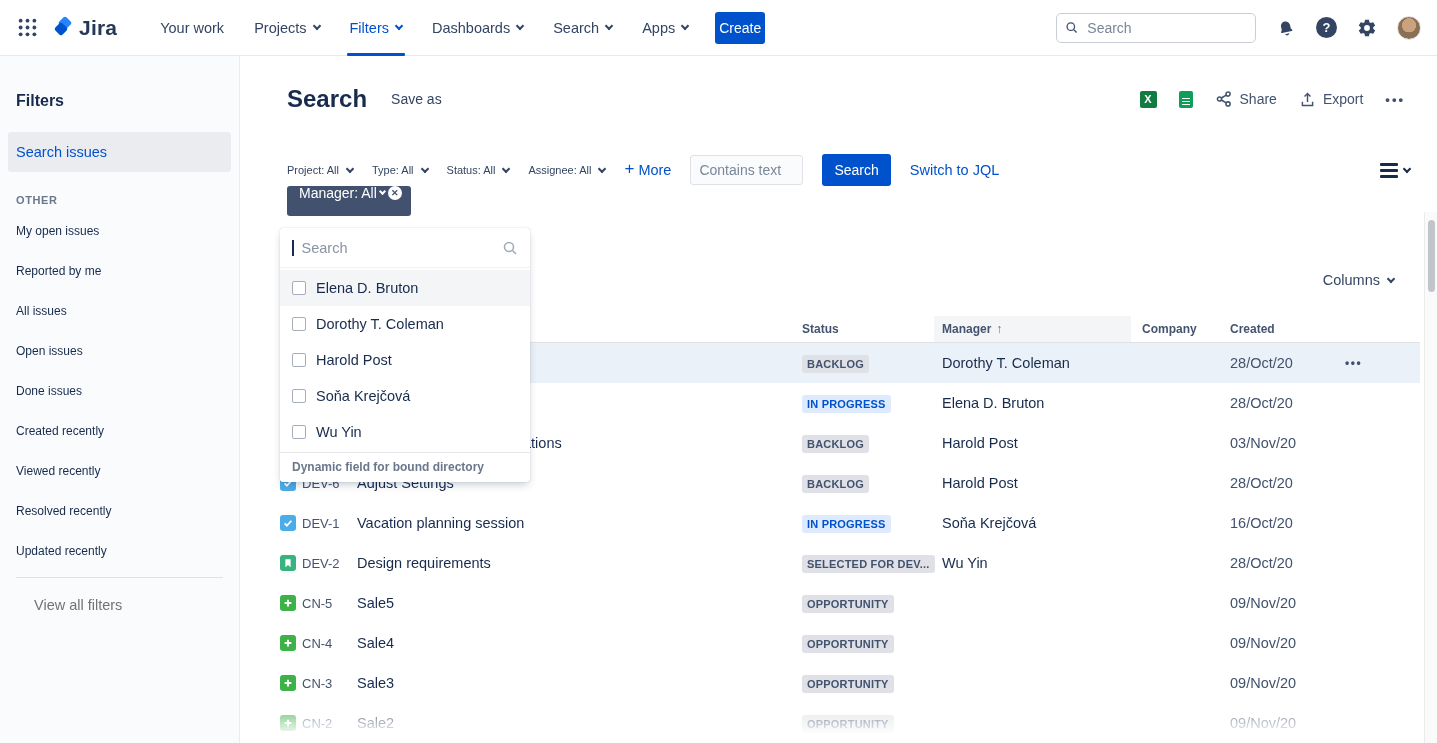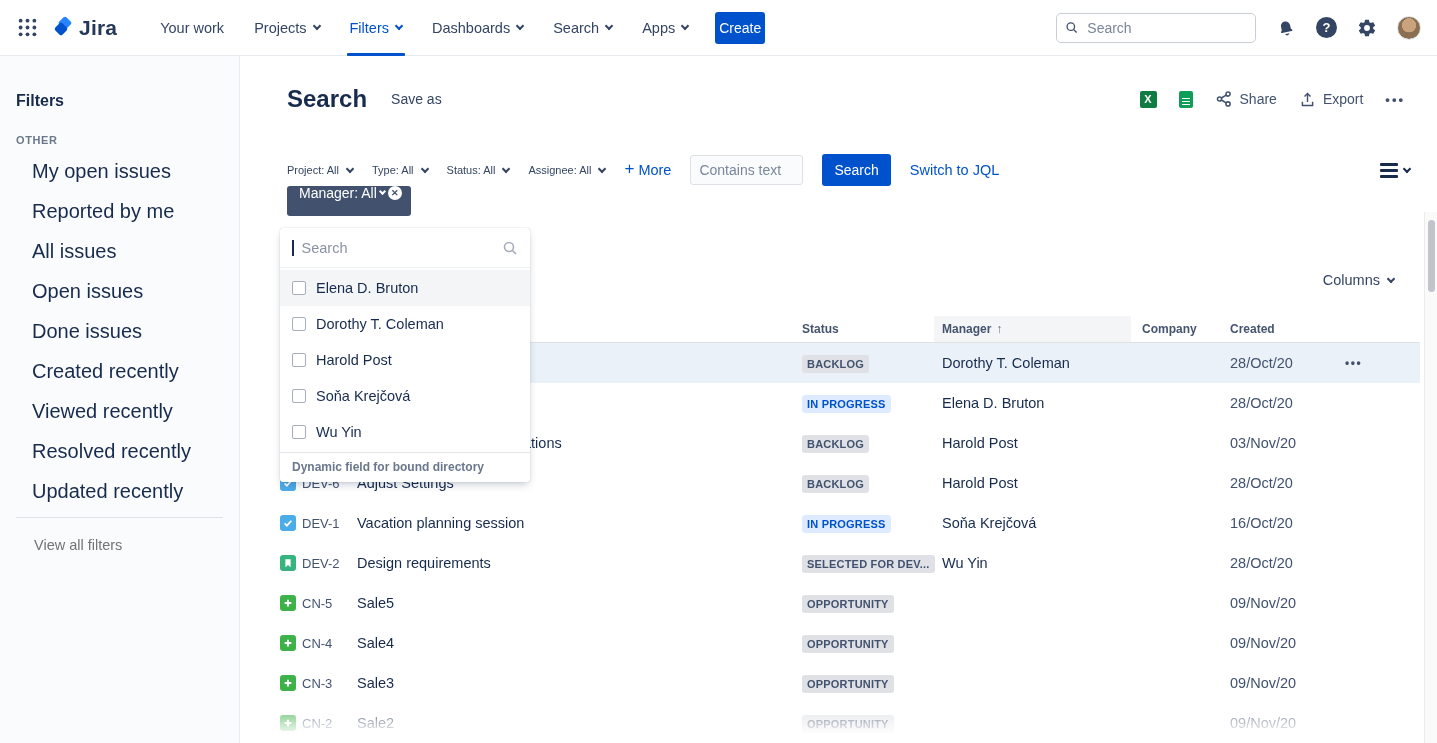--- a/index.html
+++ b/index.html
@@ -36,21 +36,21 @@
 
   
   .app-body { display:flex; height:687px; }
   .sidebar { width:240px; flex:none; background:#FAFBFC; border-right:1px solid #EBECF0; padding-top:36px; }
   .sb-title { font-size:16px; font-weight:700; color:#172B4D; padding:0 16px; height:20px; }
   .sb-selected { margin:20px 8px 0; height:40px; background:#EBECF0; border-radius:3px;
                  display:flex; align-items:center; padding:0 8px; color:#0052CC; font-size:14.5px; cursor:pointer; }
   .sb-section { margin-top:22px; padding:0 16px; font-size:11px; font-weight:700; color:#6B778C;
                 letter-spacing:.6px; height:13px; }
   .sb-list { margin-top:4px; }
-  .sb-item { height:40px; display:flex; align-items:center; padding:0 32px; font-size:20px;
+  .sb-item { height:40px; display:flex; align-items:center; padding:0 16px; font-size:12px;
              color:#172B4D; cursor:pointer; }
   .sb-divider { height:1px; background:#DFE1E6; margin:6px 16px; }
   .sb-footer { height:40px; display:flex; align-items:center; padding:0 34px; font-size:14.5px;
                color:#737373; cursor:pointer; margin-top:7px; }
 
   
   .main { flex:1; position:relative; background:#fff; overflow:hidden; }
   .title-row { margin:24px 32px 0 47px; height:38px; display:flex; align-items:center; }
   .page-title { font-size:24px; font-weight:700; color:#172B4D; }
   .save-as { margin-left:24px; font-size:14px; color:#344563; cursor:pointer; }
@@ -203,20 +203,21 @@
       </svg>
     </span>
     <span class="avatar"></span>
   </div>
 </header>
 
 <div class="app-body">
 
   <aside class="sidebar">
     <div class="sb-title">Filters</div>
+    <div class="sb-selected">Search issues</div>
     <div class="sb-section">OTHER</div>
     <div class="sb-list">
         <div class="sb-item">My open issues</div>
         <div class="sb-item">Reported by me</div>
         <div class="sb-item">All issues</div>
         <div class="sb-item">Open issues</div>
         <div class="sb-item">Done issues</div>
         <div class="sb-item">Created recently</div>
         <div class="sb-item">Viewed recently</div>
         <div class="sb-item">Resolved recently</div>

